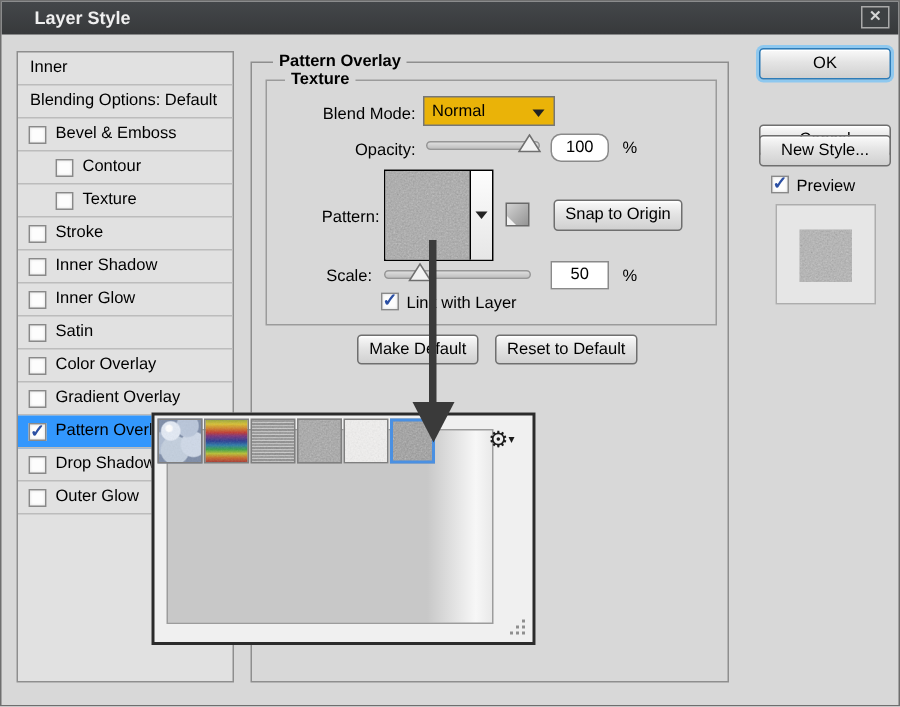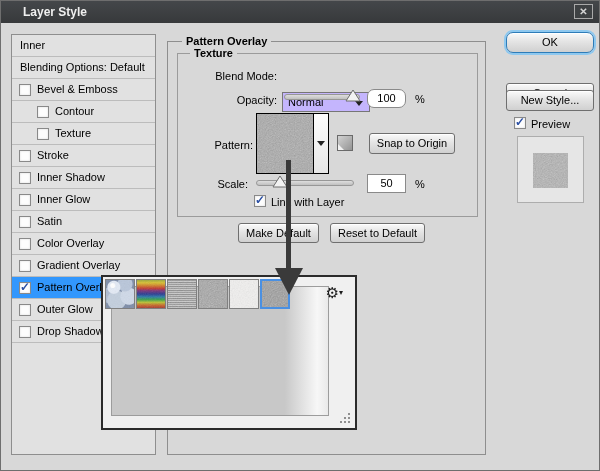--- a/index.html
+++ b/index.html
@@ -31,22 +31,22 @@
 
   
   .main-panel { position:absolute; left:166px; top:40px; width:319px; height:414px; border:1px solid #8e8e8e; }
   .group-label { position:absolute; background:#d8d8d8; padding:0 4px; font-weight:bold; }
   .sub-panel { position:absolute; left:176px; top:52px; width:301px; height:164px; border:1px solid #9b9b9b; }
 
   .lbl { position:absolute; white-space:nowrap; }
   .r { text-align:right; }
 
   
-  .dropdown { position:absolute; left:281px; top:63px; width:88px; height:20px; background:#c4b5fd;
-              border:1px solid #767676; line-height:18px; padding-left:5px;margin-top:28px; }
+  .dropdown { position:absolute; left:281px; top:63px; width:88px; height:20px; background:#eab308;
+              border:1px solid #767676; line-height:18px; padding-left:5px; }
   .dd-arrow { position:absolute; right:6px; top:8px; width:0; height:0;
               border-left:4px solid transparent; border-right:4px solid transparent; border-top:5px solid #222; }
 
   
   .track { position:absolute; height:6px; border:1px solid #979797; border-radius:3px;
            background:linear-gradient(#dedede,#c0c0c0); }
   .thumb { position:absolute; width:16px; height:13px; }
   .field { position:absolute; width:39px; height:19px; background:#fff; border:1px solid #8a8a8a;
            line-height:17px; text-align:center; }
 
@@ -185,26 +185,26 @@
         <span>Gradient Overlay</span>
       </div>
 
       <div class="side-row check checked selected">
         <span class="cbx"></span>
         <span>Pattern Overlay</span>
       </div>
 
       <div class="side-row check">
         <span class="cbx"></span>
+        <span>Drop Shadow</span>
+      </div>
+
+      <div class="side-row check">
+        <span class="cbx"></span>
         <span>Outer Glow</span>
-      </div>
-
-      <div class="side-row check">
-        <span class="cbx"></span>
-        <span>Drop Shadow</span>
       </div>
     </div>
 
   <div class="main-panel"></div>
   <div class="group-label" style="left:181px; top:34px;">Pattern Overlay</div>
   <div class="sub-panel"></div>
   <div class="group-label" style="left:189px; top:46px;">Texture</div>
 
   <div class="lbl r" style="left:186px; top:69px; width:90px;">Blend Mode:</div>
   <div class="dropdown">
@@ -241,21 +241,21 @@
   </svg>
   <div class="field" style="left:366px; top:173px;">50</div>
   <div class="lbl" style="left:414px; top:177px;">%</div>
 
   <span class="cbx checked" style="position:absolute; left:253px; top:194px;"></span>
   <div class="lbl" style="left:270px; top:195px;">Link with Layer</div>
 
   <div class="btn" style="left:237px; top:222px; width:81px; height:20px; line-height:18px;">Make Default</div>
   <div class="btn" style="left:329px; top:222px; width:95px; height:20px; line-height:18px;">Reset to Default</div>
 
-  <div class="btn btn-ok" style="left:505px; top:31px; width:88px; height:21px; line-height:19px;border-radius:7px;">OK</div>
+  <div class="btn btn-ok" style="left:505px; top:31px; width:88px; height:21px; line-height:19px;">OK</div>
   <div class="btn" style="left:505px; top:60px; width:88px; height:21px; line-height:19px;margin-top:22px;">Cancel</div>
   <div class="btn" style="left:505px; top:89px; width:88px; height:21px; line-height:19px;">New Style...</div>
   <span class="cbx checked" style="position:absolute; left:513px; top:116px;"></span>
   <div class="lbl" style="left:530px; top:117px;">Preview</div>
   <div class="preview-box">
     <div class="preview-chip">
       <svg class="grain">
           <rect width="100%" height="100%" filter="url(#grainF)"></rect>
         </svg>
     </div>

